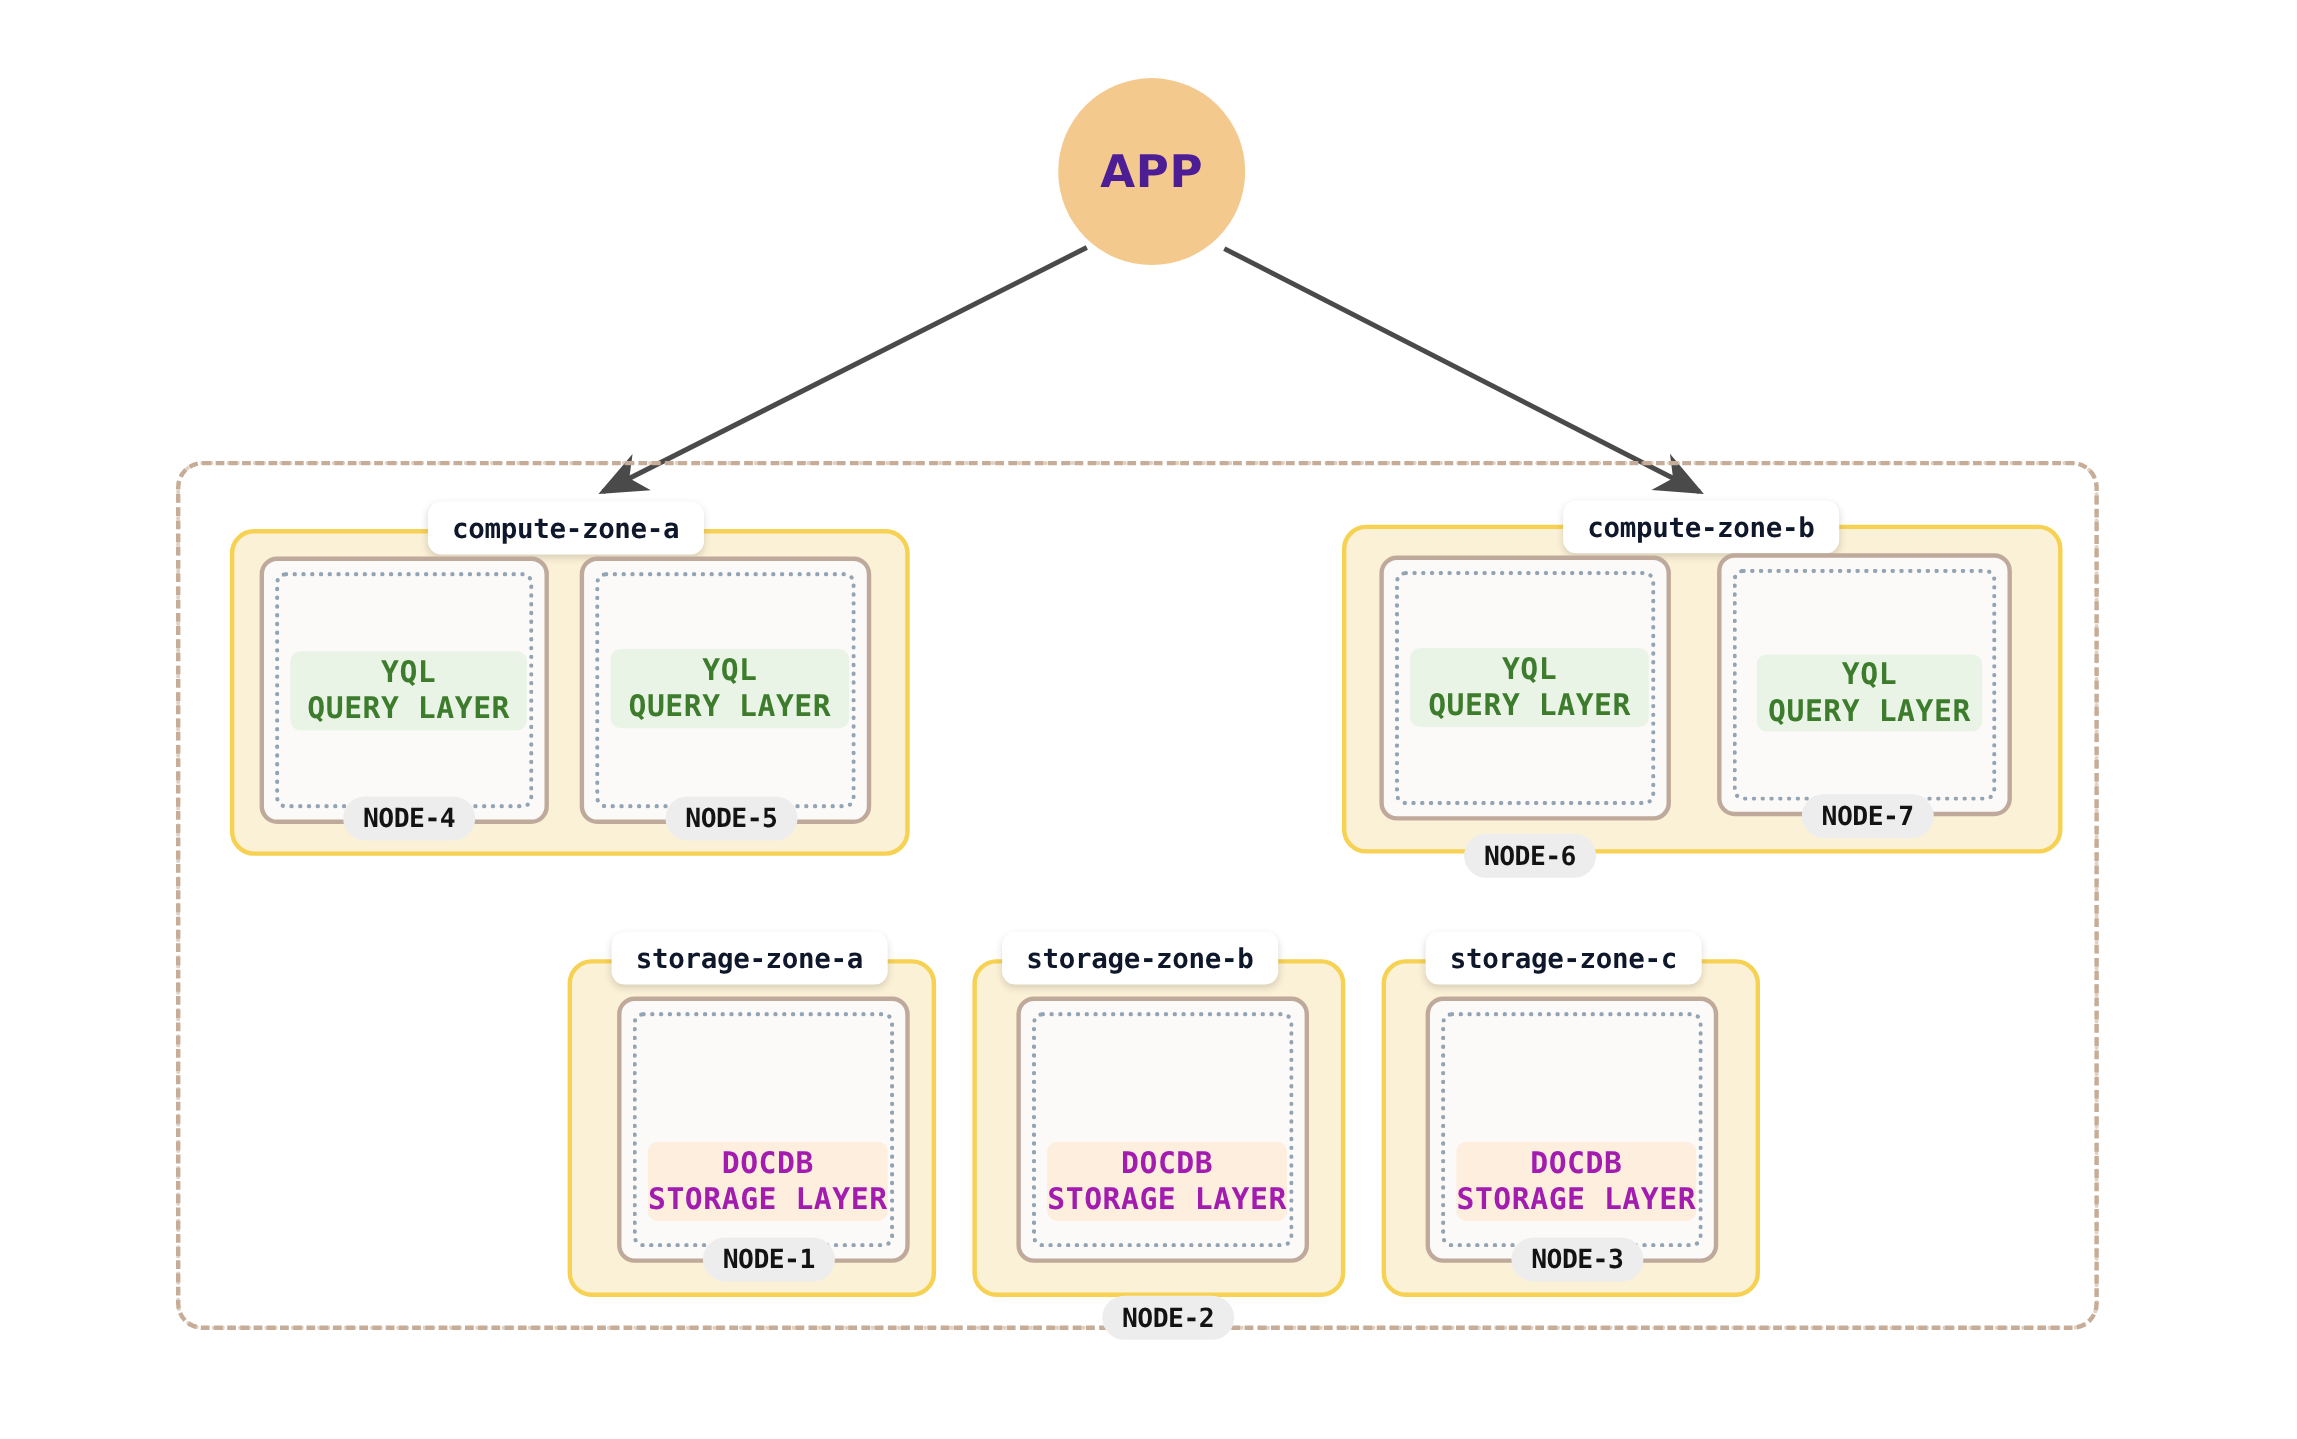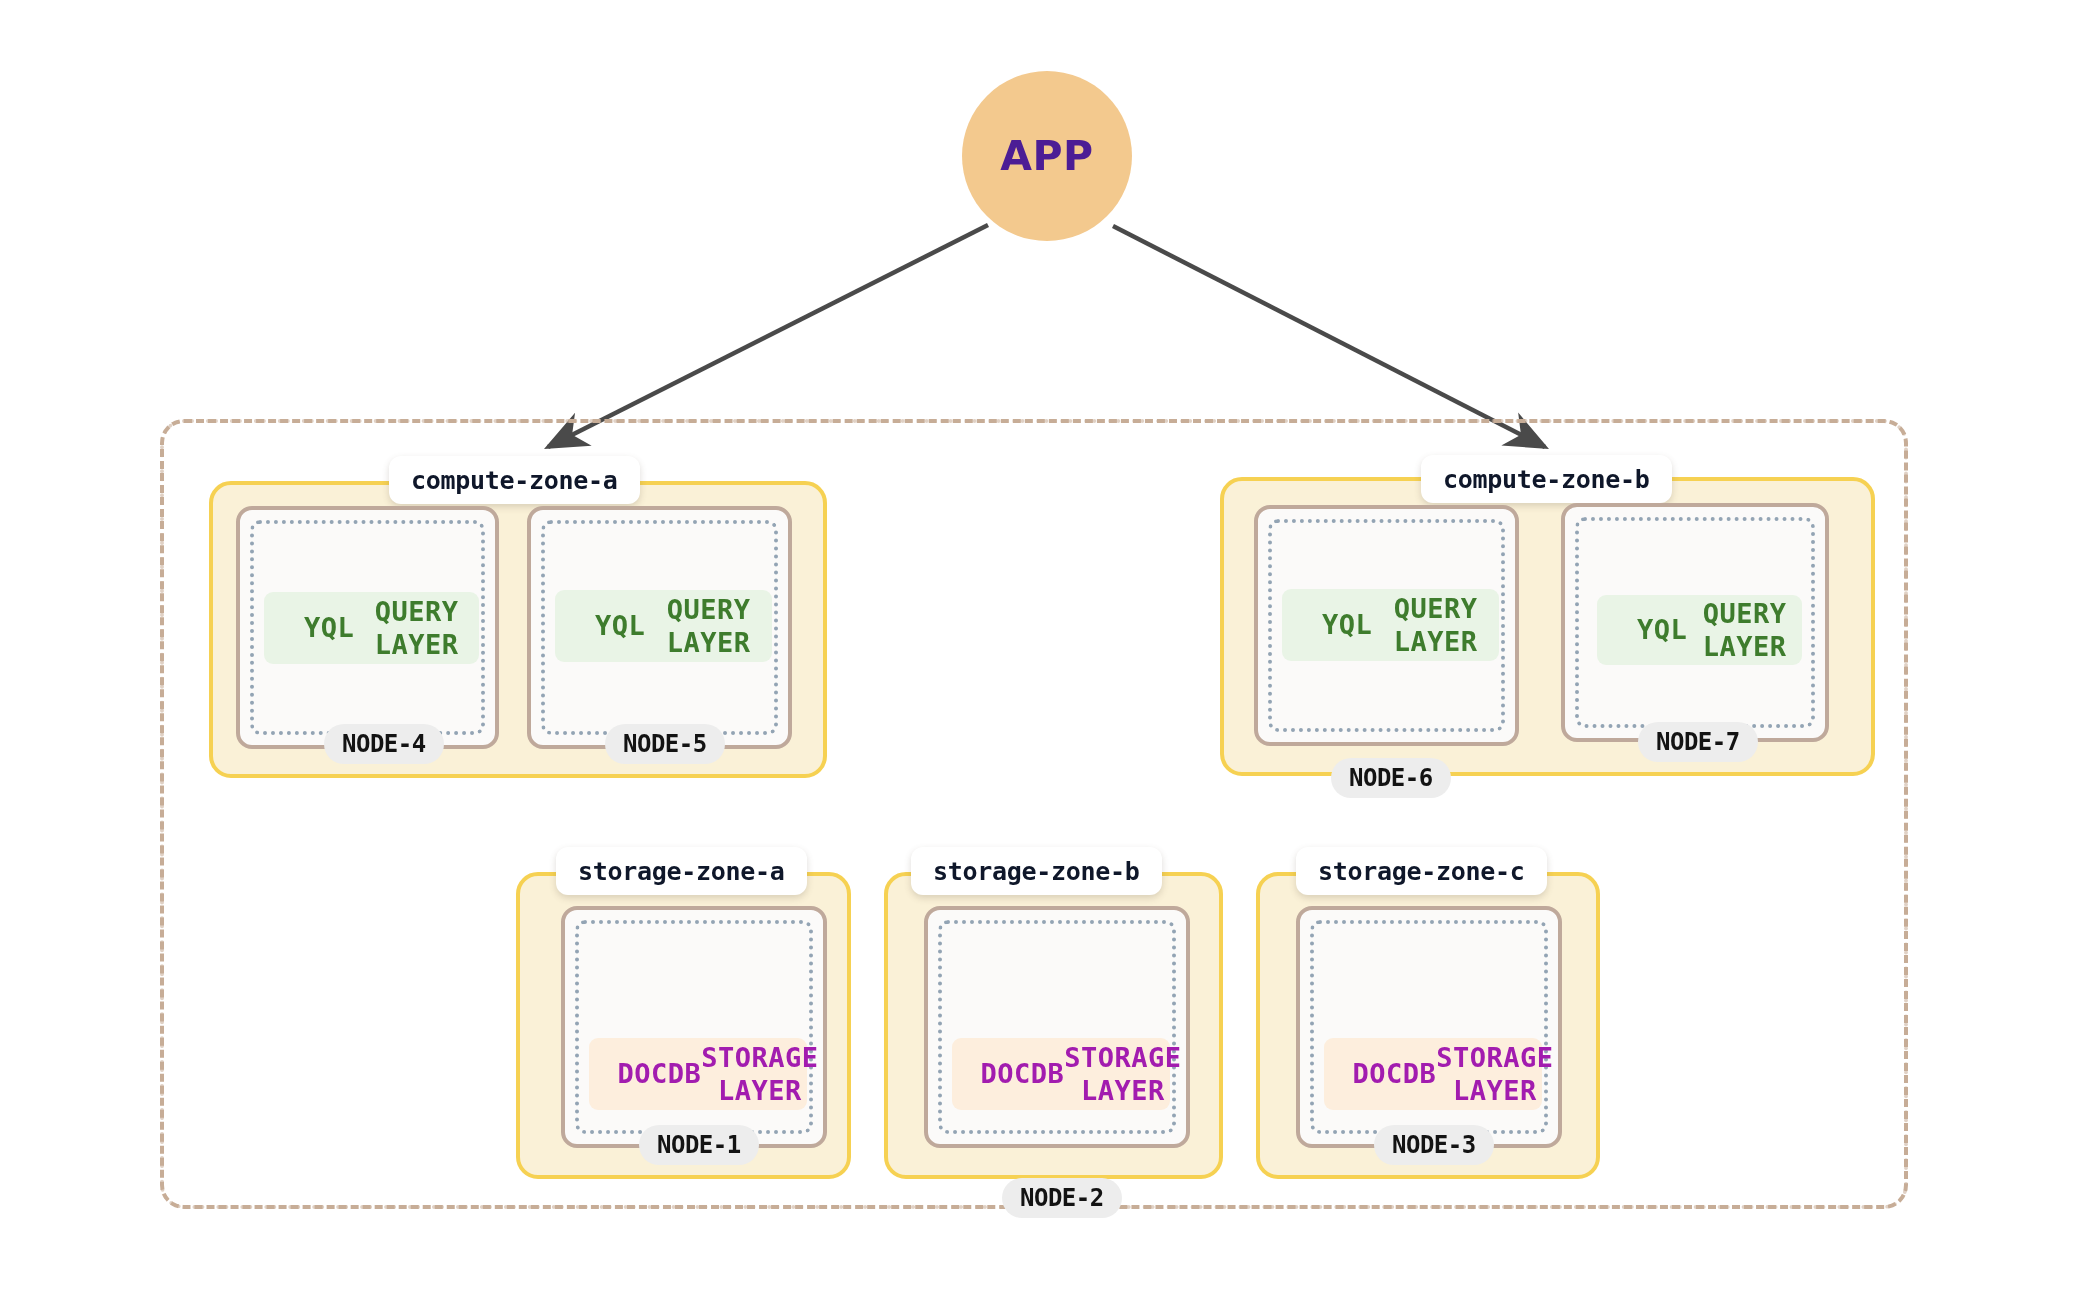--- a/index.html
+++ b/index.html
@@ -119,28 +119,28 @@
     border-radius: 10px;
     box-sizing: border-box;
   }
 
   
   .layer-band {
     position: absolute;
     box-sizing: border-box;
     border-radius: 9px;
     display: flex;
+    flex-direction: column;
     align-items: center;
     justify-content: center;
     font-family: "DejaVu Sans Mono", monospace;
     font-weight: 700;
     letter-spacing: 0.5px;
     line-height: 1.24;
     text-align: center;
-    padding-left: 40px;
   }
   .layer-band.yql {
     background: #e9f4e6;
     color: #3e7c2d;
     font-size: 27px;
   }
   .layer-band.docdb {
     background: #fdeedd;
     color: #a21caf;
     font-size: 27px;
@@ -193,21 +193,21 @@
     <span>compute-zone-a</span>
   </div>
 
   <div class="node" style="left:236px; top:506px; width:263px; height:243px;">
     <div class="node-inner"></div>
     <div class="layer-band yql" style="left:24px; top:82px; width:215px; height:72px;">
       <span class="l1">YQL</span>
       <span class="l2">QUERY LAYER</span>
     </div>
   </div>
-  <div class="node-badge" style="left:324px; top:724px;">
+  <div class="node-badge" style="left:312px; top:724px;">
     <span>NODE-4</span>
   </div>
 
   <div class="node" style="left:527px; top:506px; width:265px; height:243px;">
     <div class="node-inner"></div>
     <div class="layer-band yql" style="left:24px; top:80px; width:217px; height:72px;">
       <span class="l1">YQL</span>
       <span class="l2">QUERY LAYER</span>
     </div>
   </div>

